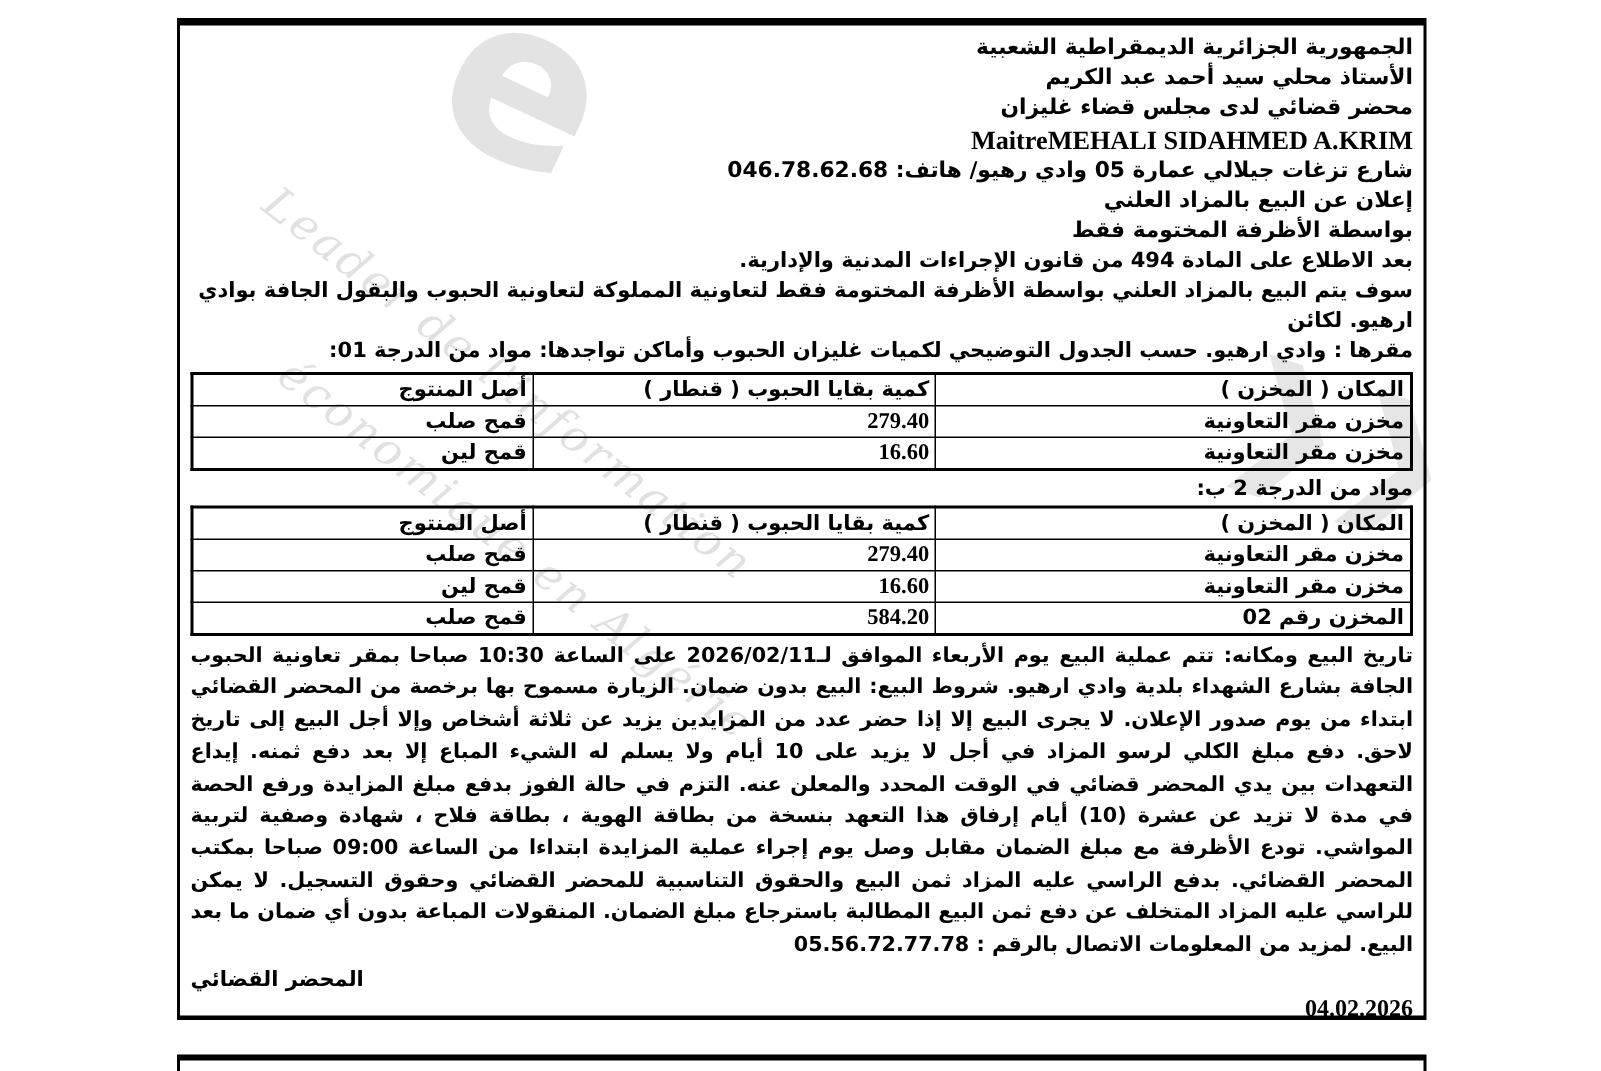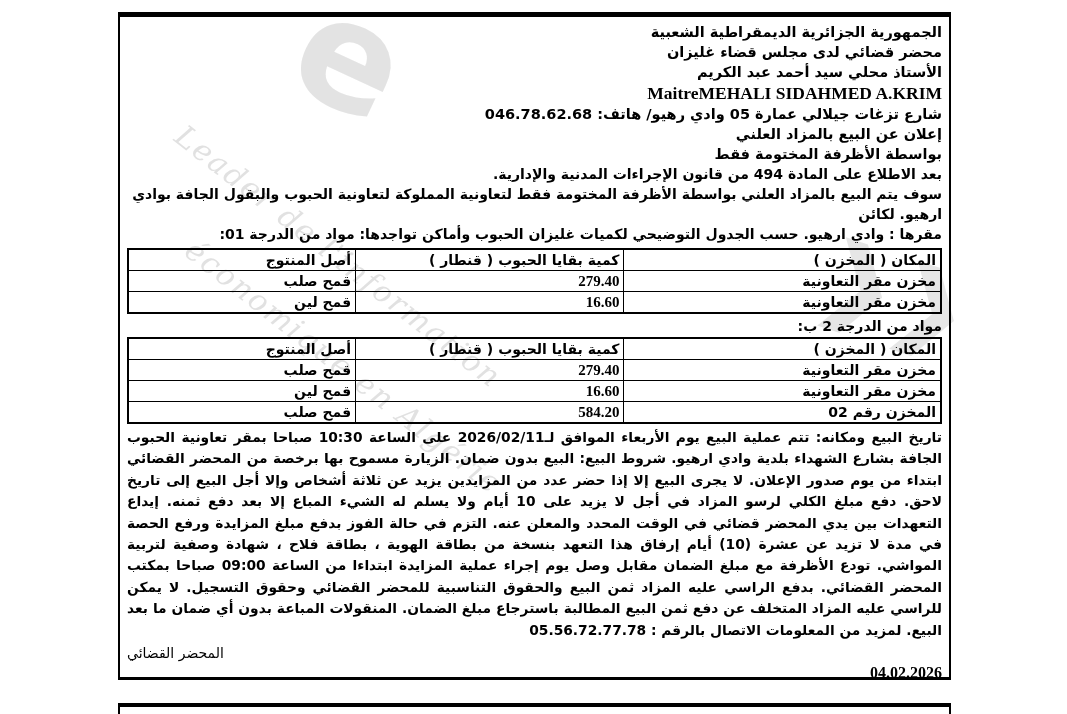--- a/index.html
+++ b/index.html
@@ -107,21 +107,21 @@
     text-align: justify;
     margin-top: 3px;
     color: #000;
   }
   .signature {
     text-align: left;
     margin-top: 2px;
   }
   .sig-title {
     font-size: 14px;
-    font-weight: normal;
+    font-weight: bold;
     line-height: 20px;
   }
   .sig-date {
     font-family: "Liberation Serif", serif;
     font-size: 16px;
     font-weight: bold;
     line-height: 20px;
     direction: ltr;
     text-align: right;
   }
@@ -145,22 +145,22 @@
 <div class="page">
 
   <div class="wm wm-logo">e</div>
   <div class="wm wm-text1">Leader de l'information</div>
   <div class="wm wm-text2">économique en Algérie</div>
   <div class="wm wm-chev">❯❯</div>
 
   <div class="doc-box">
 
     <div class="hdr-line center">الجمهورية الجزائرية الديمقراطية الشعبية</div>
+    <div class="hdr-line center">الأستاذ محلي سيد أحمد عبد الكريم</div>
     <div class="hdr-line center">محضر قضائي لدى مجلس قضاء غليزان</div>
-    <div class="hdr-line center">الأستاذ محلي سيد أحمد عبد الكريم</div>
     <div class="hdr-latin center">MaitreMEHALI SIDAHMED A.KRIM</div>
     <div class="hdr-line center">شارع تزغات جيلالي عمارة 05 وادي رهيو/ هاتف: 046.78.62.68</div>
     <div class="hdr-line center">إعلان عن البيع بالمزاد العلني</div>
     <div class="hdr-line center">بواسطة الأظرفة المختومة فقط</div>
 
     <div class="intro-line">بعد الاطلاع على المادة 494 من قانون الإجراءات المدنية والإدارية.</div>
     <div class="intro-line">سوف يتم البيع بالمزاد العلني بواسطة الأظرفة المختومة فقط لتعاونية المملوكة لتعاونية الحبوب والبقول الجافة بوادي ارهيو. لكائن</div>
     <div class="intro-line">مقرها : وادي ارهيو. حسب الجدول التوضيحي لكميات غليزان الحبوب وأماكن تواجدها: مواد من الدرجة 01:</div>
 
     <table class="grain">

